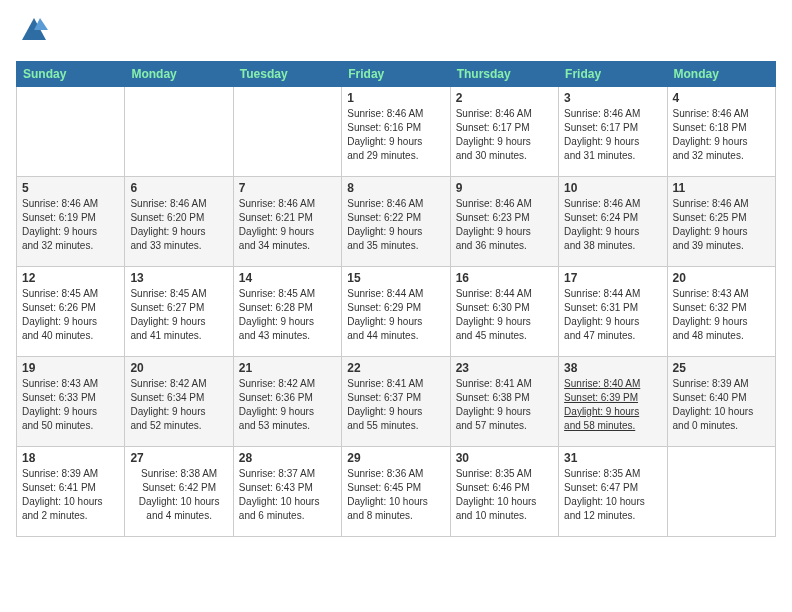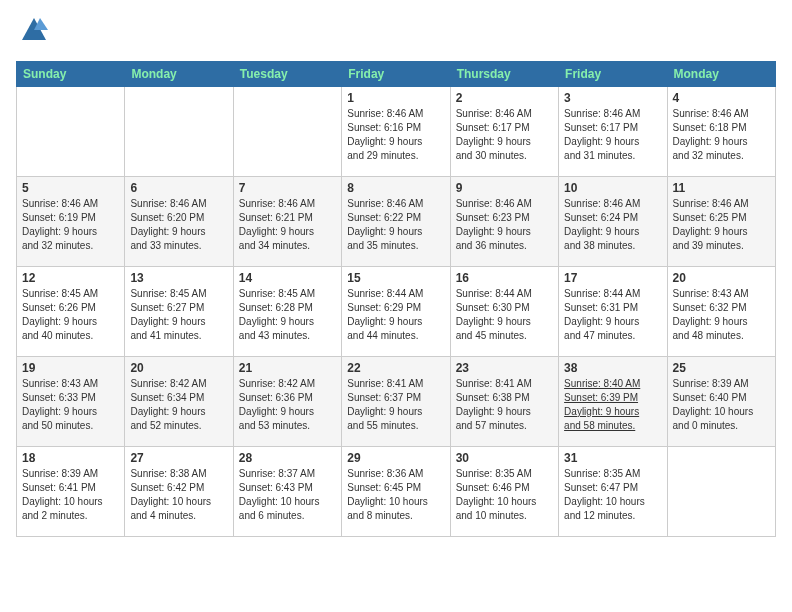--- a/index.html
+++ b/index.html
@@ -319,21 +319,21 @@
       <tr>
         <td>
           <span class="day-number">18</span>
           <div class="day-info" style="white-space: pre-line;">Sunrise: 8:39 AM
 Sunset: 6:41 PM
 Daylight: 10 hours
 and 2 minutes.</div>
         </td>
         <td>
           <span class="day-number">27</span>
-          <div class="day-info" style="white-space: pre-line;">Sunrise: 8:38 AM
+          <div class="day-info" style="white-space: pre-line; text-align: center;">Sunrise: 8:38 AM
 Sunset: 6:42 PM
 Daylight: 10 hours
 and 4 minutes.</div>
         </td>
         <td>
           <span class="day-number">28</span>
           <div class="day-info" style="white-space: pre-line;">Sunrise: 8:37 AM
 Sunset: 6:43 PM
 Daylight: 10 hours
 and 6 minutes.</div>

